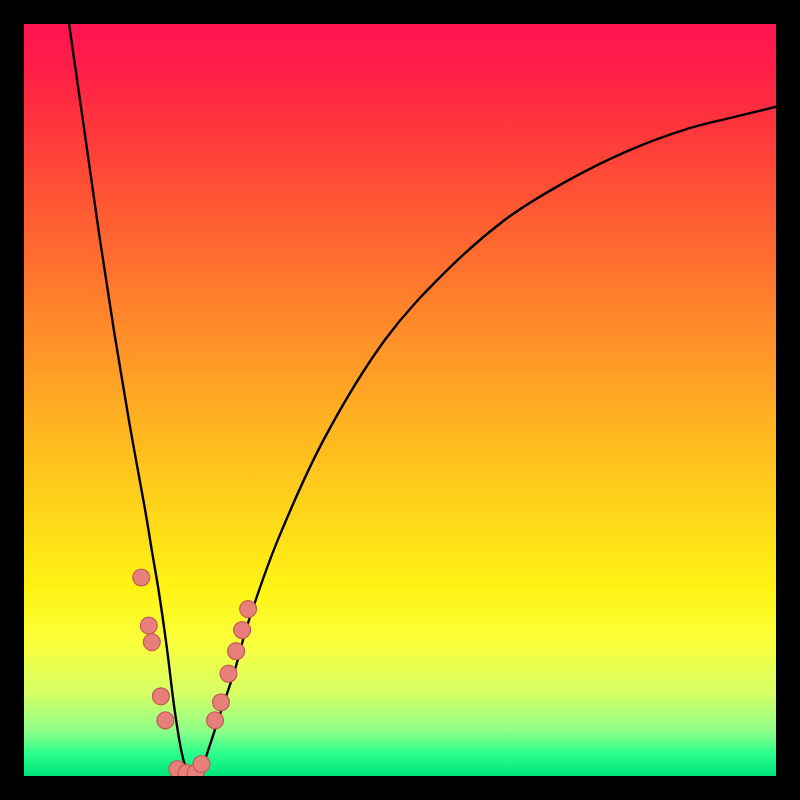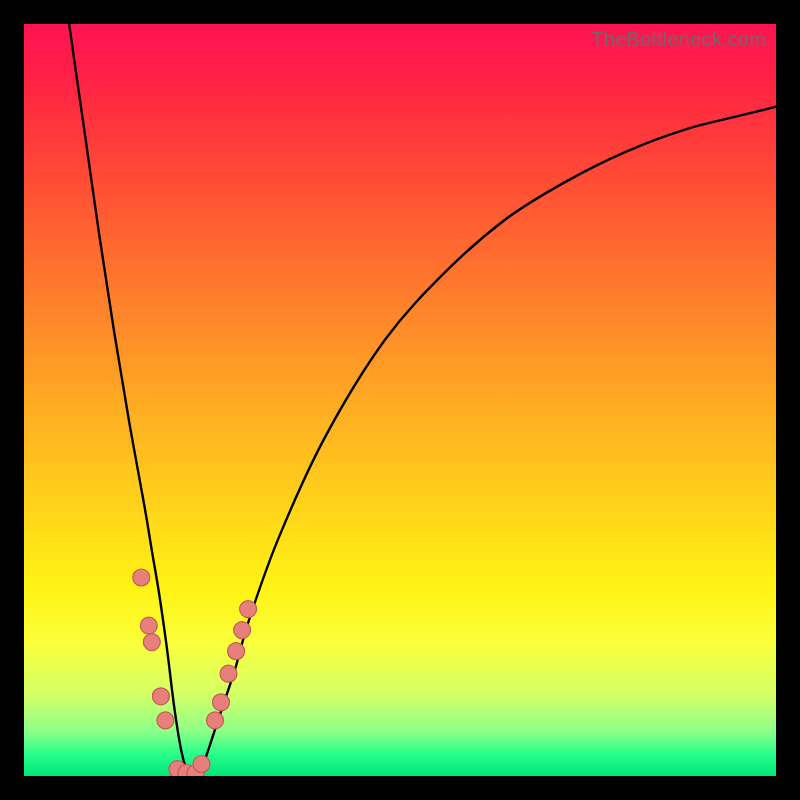--- a/index.html
+++ b/index.html
@@ -65,21 +65,20 @@
     stroke-width: 2.4;
     stroke-linecap: round;
   }
 </style>
 </head>
 <body>
 
 <div class="frame">
   <div class="plot">
 
-    <div class="watermark">TheBottleneck.com</div>
 
     <svg class="curve" viewBox="0 0 752 752" preserveAspectRatio="none">
       <path id="curvePath" class="curve-path" d="M 45.1 0.0 C 47.6 17.5, 55.1 70.2, 60.2 105.3 C 65.2 140.4, 70.2 176.7, 75.2 210.6 C 80.2 244.4, 85.2 277.0, 90.2 308.3 C 95.3 339.7, 100.3 369.7, 105.3 398.6 C 110.3 427.4, 116.6 460.0, 120.3 481.3 C 124.1 502.6, 125.3 511.4, 127.8 526.4 C 130.3 541.4, 132.9 555.2, 135.4 571.5 C 137.9 587.8, 140.4 605.4, 142.9 624.2 C 145.4 643.0, 147.9 666.8, 150.4 684.3 C 152.9 701.9, 155.4 718.2, 157.9 729.4 C 160.4 740.7, 162.9 748.2, 165.4 752.0 C 167.9 755.8, 170.5 754.5, 173.0 752.0 C 175.5 749.5, 176.7 747.0, 180.5 737.0 C 184.2 726.9, 190.5 706.9, 195.5 691.8 C 200.5 676.8, 205.5 663.0, 210.6 646.7 C 215.6 630.4, 218.1 616.6, 225.6 594.1 C 233.1 571.5, 243.1 541.4, 255.7 511.4 C 268.2 481.3, 283.3 446.2, 300.8 413.6 C 318.3 381.0, 340.9 343.4, 361.0 315.8 C 381.0 288.3, 401.1 268.2, 421.1 248.2 C 441.2 228.1, 461.2 210.6, 481.3 195.5 C 501.3 180.5, 521.4 169.2, 541.4 157.9 C 561.5 146.6, 581.5 136.6, 601.6 127.8 C 621.7 119.1, 641.7 111.5, 661.8 105.3 C 681.8 99.0, 706.9 94.0, 721.9 90.2 C 737.0 86.5, 747.0 84.0, 752.0 82.7"></path>
       <g id="dots">
           <circle cx="117.3" cy="553.5" r="8.5" class="dot"></circle>
           <circle cx="124.8" cy="601.6" r="8.5" class="dot"></circle>
           <circle cx="127.8" cy="618.1" r="8.5" class="dot"></circle>
           <circle cx="136.9" cy="672.3" r="8.5" class="dot"></circle>
           <circle cx="141.4" cy="696.4" r="8.5" class="dot"></circle>
           <circle cx="153.4" cy="745.2" r="8.5" class="dot"></circle>

